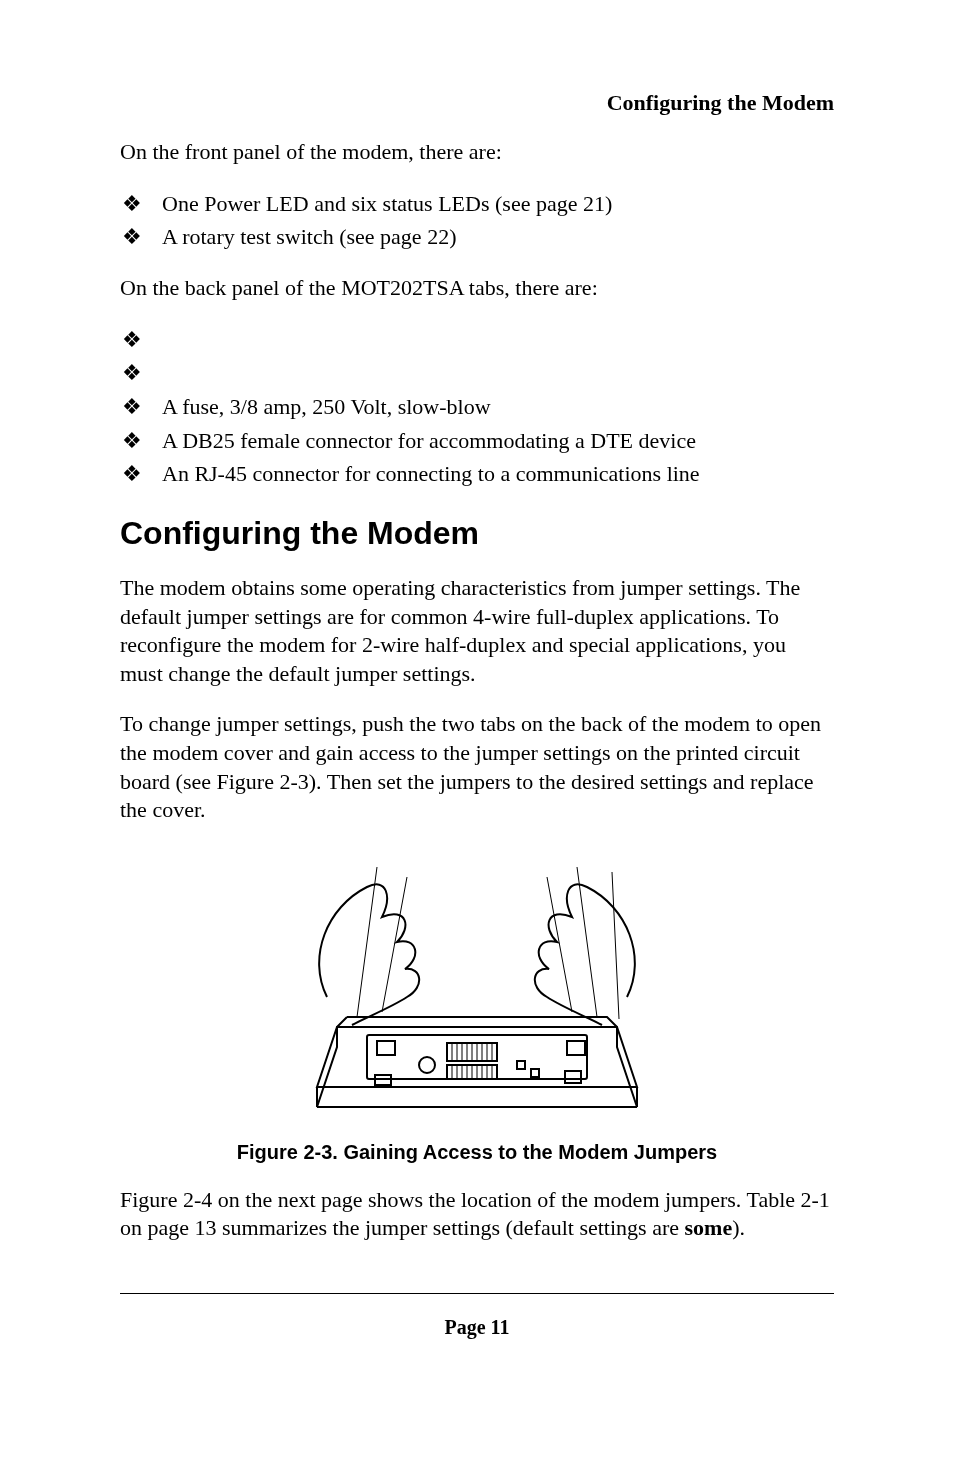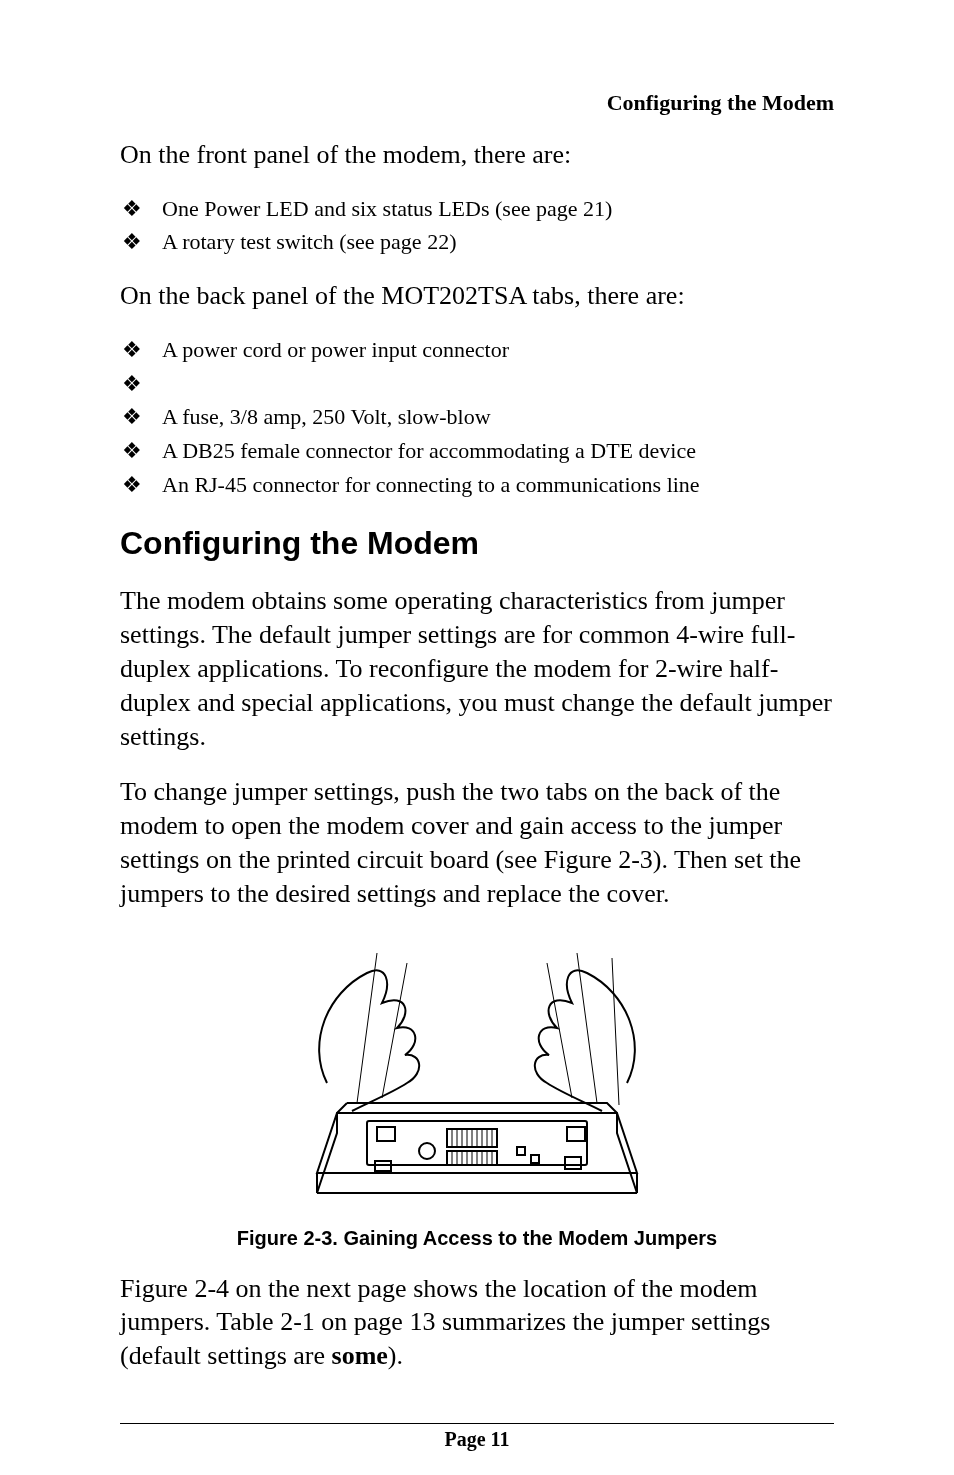--- a/index.html
+++ b/index.html
@@ -15,21 +15,21 @@
   .page {
     padding: 90px 120px 40px 120px;
   }
   .running-head {
     text-align: right;
     font-weight: bold;
     font-size: 22px;
     margin-bottom: 18px;
   }
   .body-text {
-    font-size: 26px;
+    font-size: 22px;
     line-height: 1.3;
     margin: 22px 0;
   }
   .bullet-list {
     list-style: none;
     padding-left: 0;
     margin: 8px 0 14px 0;
   }
   .bullet-list li {
     font-size: 22px;
@@ -62,21 +62,21 @@
     font-family: Liberation Sans, sans-serif;
     font-weight: bold;
     font-size: 20px;
     text-align: center;
     margin: 10px 0 22px 0;
   }
   .bold-inline { font-weight: bold; }
   .footer {
     border-top: 1px solid #000;
     margin-top: 50px;
-    padding-top: 4px;
+    padding-top: 22px;
     text-align: center;
     font-size: 20px;
     font-weight: bold;
   }
 </style>
 </head>
 <body>
 
 <div class="page">
 
@@ -93,21 +93,20 @@
       <span class="bullet">❖</span>
       <span>A rotary test switch (see page 22)</span>
     </li>
   </ul>
 
   <p class="body-text">On the back panel of the MOT202TSA tabs, there are:</p>
 
   <ul class="bullet-list">
     <li>
       <span class="bullet">❖</span>
-      <span>A power cord or power input connector</span>
     </li>
     <li>
       <span class="bullet">❖</span>
     </li>
     <li>
       <span class="bullet">❖</span>
       <span>A fuse, 3/8 amp, 250 Volt, slow-blow</span>
     </li>
     <li>
       <span class="bullet">❖</span>

